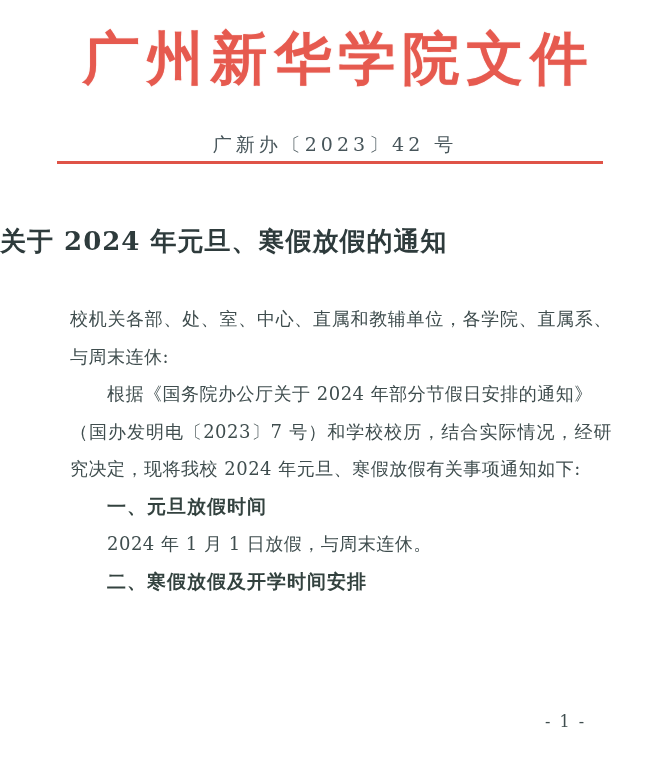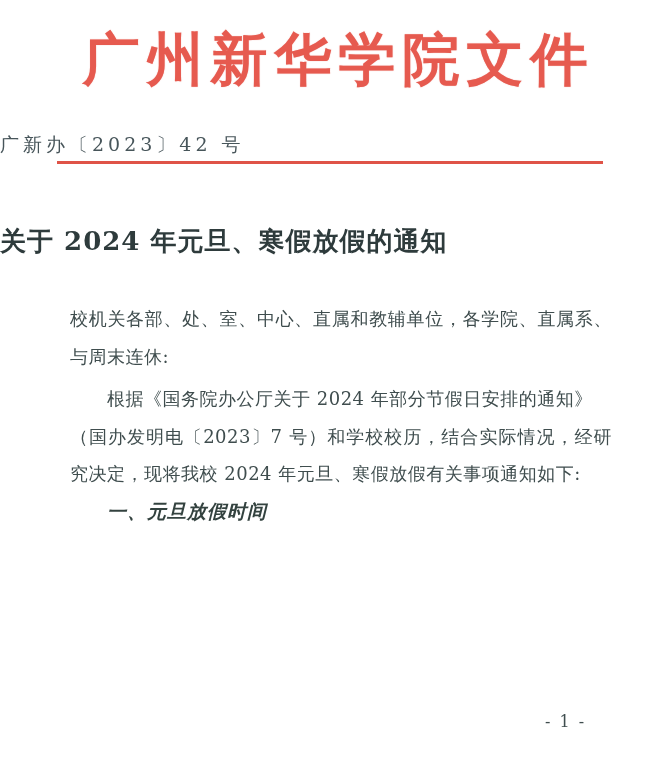--- a/index.html
+++ b/index.html
@@ -22,26 +22,28 @@
     width: 670px;
     text-align: center;
     font-size: 57px;
     line-height: 90px;
     font-weight: 700;
     color: #e65a4f;
     letter-spacing: 7px;
     text-indent: 7px;
     text-shadow: 0 0 1px rgba(230, 90, 79, 0.55);
     white-space: nowrap;
+    font-family: Liberation Serif, serif;
   }
   .doc-number {
     position: absolute;
     top: 131px;
     left: 0;
     width: 670px;
+    text-align: center;
     font-size: 19px;
     line-height: 26px;
     color: #47555a;
     letter-spacing: 4px;
   }
   .red-line {
     position: absolute;
     top: 161px;
     left: 57px;
     width: 546px;
@@ -81,24 +83,22 @@
   }
   .line.indent {
     text-indent: 37px;
   }
   .line.heading {
     font-family: "DejaVu Sans", "Liberation Sans", sans-serif;
     font-weight: 700;
     font-size: 19px;
     color: #33423f;
     letter-spacing: 1px;
-    font-style: italic;
   }
   .line.para-start {
-    margin-top: 5px;
   }
   .page-number {
     position: absolute;
     top: 712px;
     left: 545px;
     width: 100px;
     font-size: 16px;
     line-height: 20px;
     color: #3f4d4e;
     letter-spacing: 2px;
@@ -117,17 +117,19 @@
 
   <div class="notice-title">关于 2024 年元旦、寒假放假的通知</div>
 
   <div class="doc-body">
       <div class="line fill">校机关各部、处、室、中心、直属和教辅单位，各学院、直属系、</div>
       <div class="line">与周末连休:</div>
       <div class="line indent para-start">根据《国务院办公厅关于 2024 年部分节假日安排的通知》</div>
       <div class="line fill">（国办发明电〔2023〕7 号）和学校校历，结合实际情况，经研</div>
       <div class="line">究决定，现将我校 2024 年元旦、寒假放假有关事项通知如下:</div>
       <div class="line heading indent">一、元旦放假时间</div>
+      <div class="line indent">2024 年 1 月 1 日放假，与周末连休。</div>
+      <div class="line heading indent">二、寒假放假及开学时间安排</div>
     </div>
 
   <div class="page-number">- 1 -</div>
 
 </div>
 
 </body></html>

